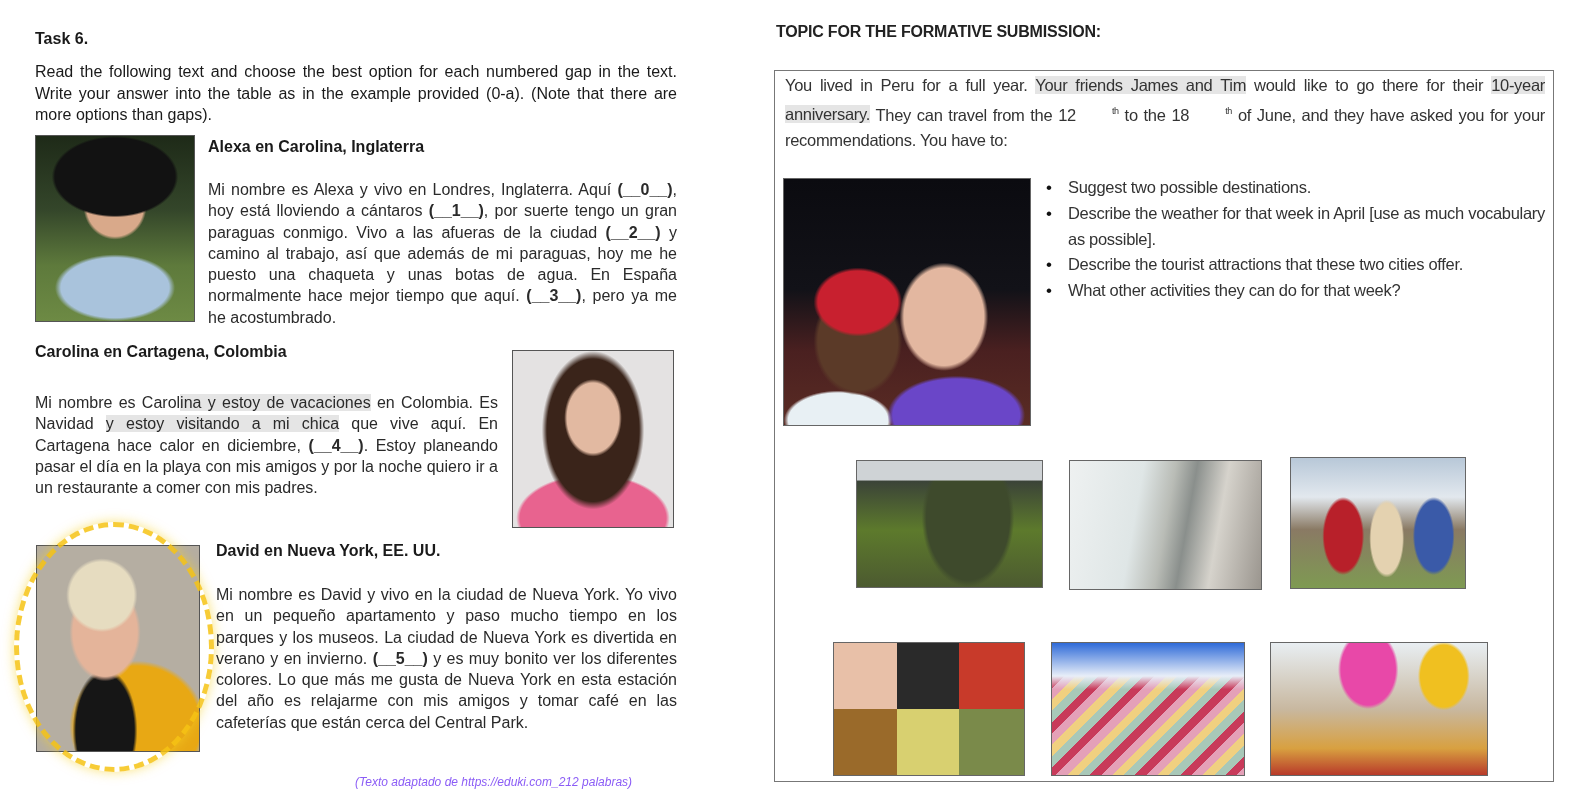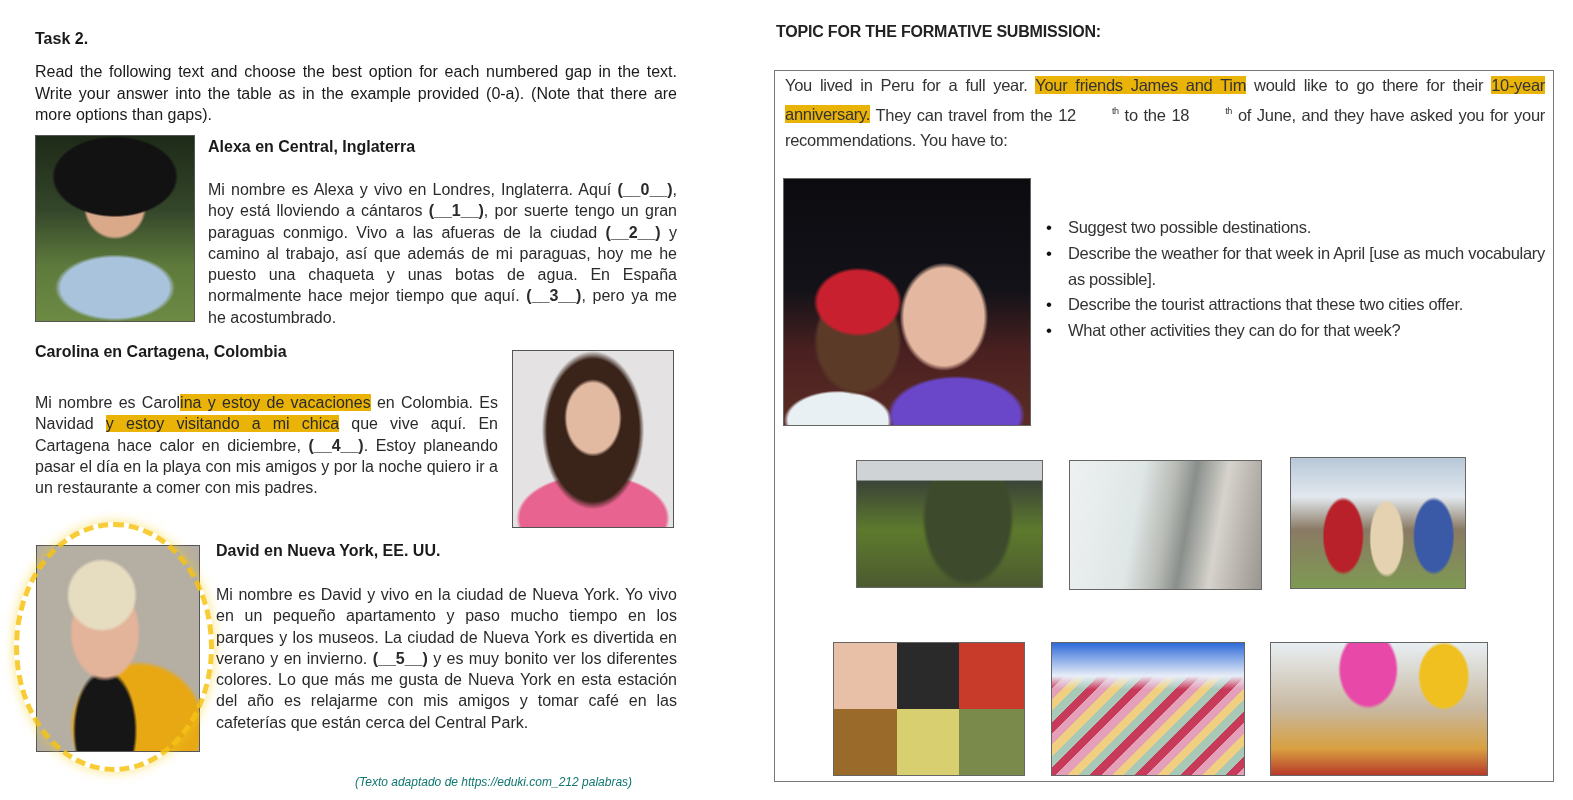--- a/index.html
+++ b/index.html
@@ -8,51 +8,51 @@
 
   
   .left { position: absolute; left: 0; top: 0; width: 700px; height: 800px; font-family: "Liberation Sans", sans-serif; }
   .task-title { position: absolute; left: 35px; top: 30px; font-size: 16px; font-weight: bold; }
   .task-instr { position: absolute; left: 35px; top: 61px; width: 642px; font-size: 16px; font-weight: normal; line-height: 21.5px; text-align: justify; }
 
   .photo { position: absolute; border: 1px solid #555; overflow: hidden; }
   .sec-title { position: absolute; font-size: 16px; font-weight: bold; }
   .sec-body { position: absolute; font-size: 16px; line-height: 21.3px; text-align: justify; color: #2a2a2a; }
   .gap { font-weight: bold; }
-  .hl { background: #eab308; }
+  .hl { background: #e5e5e5; }
 
   .ph-alexa { left: 35px; top: 135px; width: 160px; height: 187px;
     background: radial-gradient(ellipse 40% 22% at 50% 22%, #121212 0 95%, transparent 100%),
                 radial-gradient(ellipse 20% 18% at 50% 38%, #d9a98a 0 90%, transparent 100%),
                 radial-gradient(ellipse 38% 18% at 50% 82%, #a9c3dc 0 90%, transparent 100%),
                 linear-gradient(180deg, #1e2a18 0%, #34462a 40%, #5e7a3c 70%, #6d8a44 100%); }
   .ph-carolina { left: 512px; top: 350px; width: 162px; height: 178px;
     background: radial-gradient(ellipse 18% 22% at 50% 38%, #e2b9a1 0 90%, transparent 100%),
                 radial-gradient(ellipse 32% 45% at 50% 45%, #3a241a 0 90%, transparent 100%),
                 radial-gradient(ellipse 48% 25% at 50% 95%, #e8638f 0 95%, transparent 100%),
                 #e4e2e2; }
   .ph-david { left: 36px; top: 545px; width: 164px; height: 207px;
     background: radial-gradient(ellipse 22% 18% at 40% 24%, #e6dcc0 0 90%, transparent 100%),
                 radial-gradient(ellipse 22% 24% at 42% 42%, #e4b49a 0 90%, transparent 100%),
                 radial-gradient(ellipse 20% 30% at 42% 90%, #161616 0 90%, transparent 100%),
                 radial-gradient(ellipse 42% 32% at 62% 88%, #e8a814 0 92%, transparent 100%),
                 #b5aea2; }
   .david-ring { position: absolute; left: 14px; top: 522px; width: 200px; height: 250px; border-radius: 50%;
     border: 5px dashed rgba(246,196,20,0.85); box-shadow: 0 0 12px rgba(246,210,40,0.6); }
 
-  .source { position: absolute; left: 355px; top: 775px; font-size: 12px; font-style: italic; color: #0f766e; }
+  .source { position: absolute; left: 355px; top: 775px; font-size: 12px; font-style: italic; color: #8b5cf6; }
 
   
   .right { position: absolute; left: 760px; top: 0; width: 813px; height: 652px; font-family: "Liberation Sans", sans-serif; }
   .topic-title { position: absolute; left: 16px; top: 23px; font-size: 16px; font-weight: bold; color: #222; letter-spacing: -0.2px; }
   .topic-box { position: absolute; left: 14px; top: 70px; width: 780px; height: 712px; border: 1.5px solid #777; }
   .topic-intro { position: absolute; left: 25px; top: 73px; width: 760px; font-size: 16.5px; line-height: 25.5px; color: #333; text-align: justify; letter-spacing: -0.3px; }
   .topic-intro sup { font-size: 9px; padding-left: 36px; }
 
-  .tasks { position: absolute; left: 290px; top: 175px; width: 495px; list-style: none; font-size: 16.5px; line-height: 25.8px; color: #333; letter-spacing: -0.3px; margin-top: 40px; }
+  .tasks { position: absolute; left: 290px; top: 175px; width: 495px; list-style: none; font-size: 16.5px; line-height: 25.8px; color: #333; letter-spacing: -0.3px; }
   .tasks li { position: relative; padding-left: 18px; text-align: justify; }
   .tasks li::before { content: "\2022"; position: absolute; left: -4px; top: 0; color: #111; font-size: 17px; }
 
   .img { position: absolute; border: 1px solid #666; overflow: hidden; }
   .img-friends { left: 23px; top: 178px; width: 248px; height: 248px;
     background: radial-gradient(ellipse 18% 14% at 30% 50%, #c8202f 0 90%, transparent 100%),
                 radial-gradient(ellipse 18% 22% at 30% 66%, #5b3a28 0 90%, transparent 100%),
                 radial-gradient(ellipse 18% 22% at 65% 56%, #e3b7a0 0 90%, transparent 100%),
                 radial-gradient(ellipse 28% 16% at 70% 96%, #6a46c8 0 92%, transparent 100%),
                 radial-gradient(ellipse 22% 12% at 22% 98%, #e8f0f4 0 92%, transparent 100%),
@@ -77,25 +77,25 @@
   }
   .img-festival { left: 510px; top: 642px; width: 218px; height: 134px;
     background: radial-gradient(ellipse 14% 30% at 45% 20%, #e848a8 0 90%, transparent 100%),
                 radial-gradient(ellipse 12% 26% at 80% 25%, #f0c020 0 90%, transparent 100%),
                 linear-gradient(180deg, #e8eef2 0%, #c8b8a0 50%, #d8a040 80%, #b83a2a 100%); }
 </style>
 </head>
 <body>
 
 <div class="left">
-  <div class="task-title">Task 2.</div>
+  <div class="task-title">Task 6.</div>
   <div class="task-instr">Read the following text and choose the best option for each numbered gap in the text. Write your answer into the table as in the example provided (0-a). (Note that there are more options than gaps).</div>
 
   <div class="photo ph-alexa"></div>
-  <div class="sec-title" style="left:208px; top:138px;">Alexa en Central, Inglaterra</div>
+  <div class="sec-title" style="left:208px; top:138px;">Alexa en Carolina, Inglaterra</div>
   <div class="sec-body" id="body-0" style="left:208px; top:179px; width:469px;"><span>Mi nombre es Alexa y vivo en Londres, Inglaterra. Aquí </span><span class="gap">(__0__)</span><span>, hoy está lloviendo a cántaros </span><span class="gap">(__1__)</span><span>, por suerte tengo un gran paraguas conmigo. Vivo a las afueras de la ciudad </span><span class="gap">(__2__)</span><span> y camino al trabajo, así que además de mi paraguas, hoy me he puesto una chaqueta y unas botas de agua. En España normalmente hace mejor tiempo que aquí. </span><span class="gap">(__3__)</span><span>, pero ya me he acostumbrado.</span></div>
 
   <div class="sec-title" style="left:35px; top:343px;">Carolina en Cartagena, Colombia</div>
   <div class="sec-body" id="body-1" style="left:35px; top:392px; width:463px;"><span>Mi nombre es Carol</span><span class="hl">ina y estoy de vacaciones</span><span> en Colombia. Es Navidad </span><span class="hl">y estoy visitando a mi chica</span><span> que vive aquí. En Cartagena hace calor en diciembre, </span><span class="gap">(__4__)</span><span>. Estoy planeando pasar el día en la playa con mis amigos y por la noche quiero ir a un restaurante a comer con mis padres.</span></div>
   <div class="photo ph-carolina"></div>
 
   <div class="photo ph-david"></div>
   <div class="david-ring"></div>
   <div class="sec-title" style="left:216px; top:542px;">David en Nueva York, EE. UU.</div>
   <div class="sec-body" id="body-2" style="left:216px; top:584px; width:461px;"><span>Mi nombre es David y vivo en la ciudad de Nueva York. Yo vivo en un pequeño apartamento y paso mucho tiempo en los parques y los museos. La ciudad de Nueva York es divertida en verano y en invierno. </span><span class="gap">(__5__)</span><span> y es muy bonito ver los diferentes colores. Lo que más me gusta de Nueva York en esta estación del año es relajarme con mis amigos y tomar café en las cafeterías que están cerca del Central Park.</span></div>

